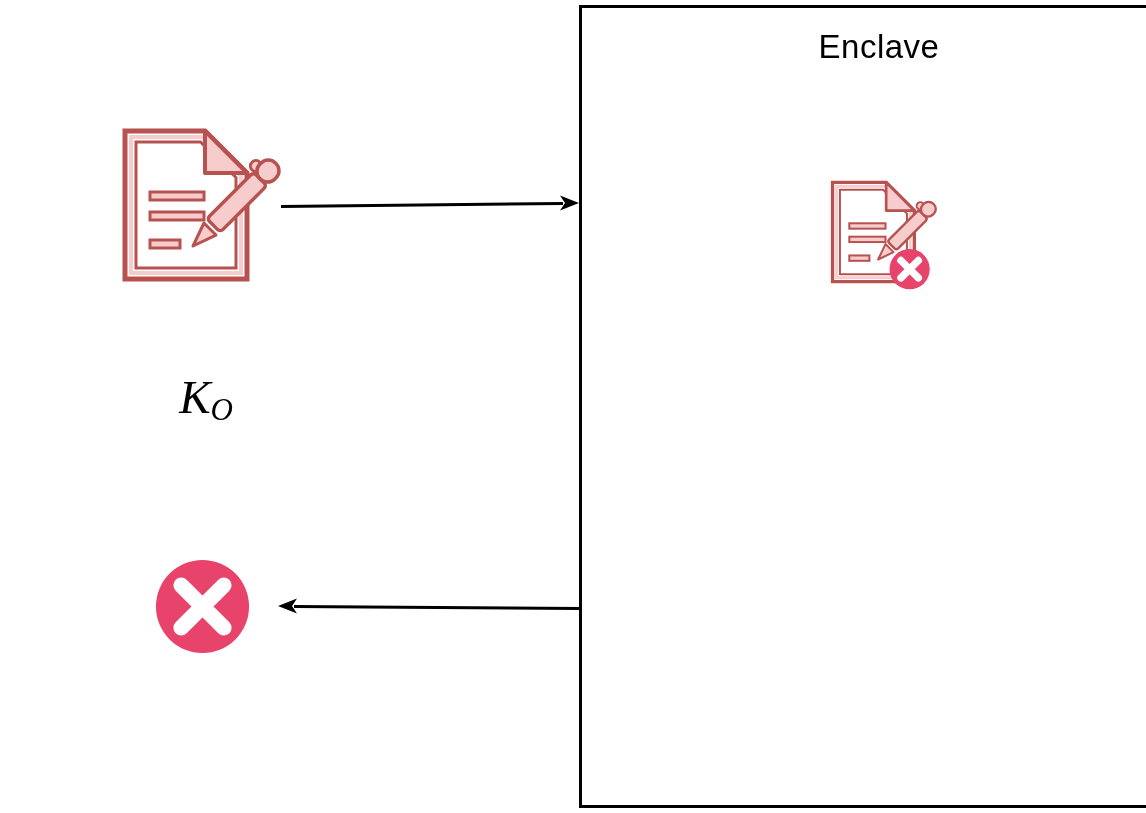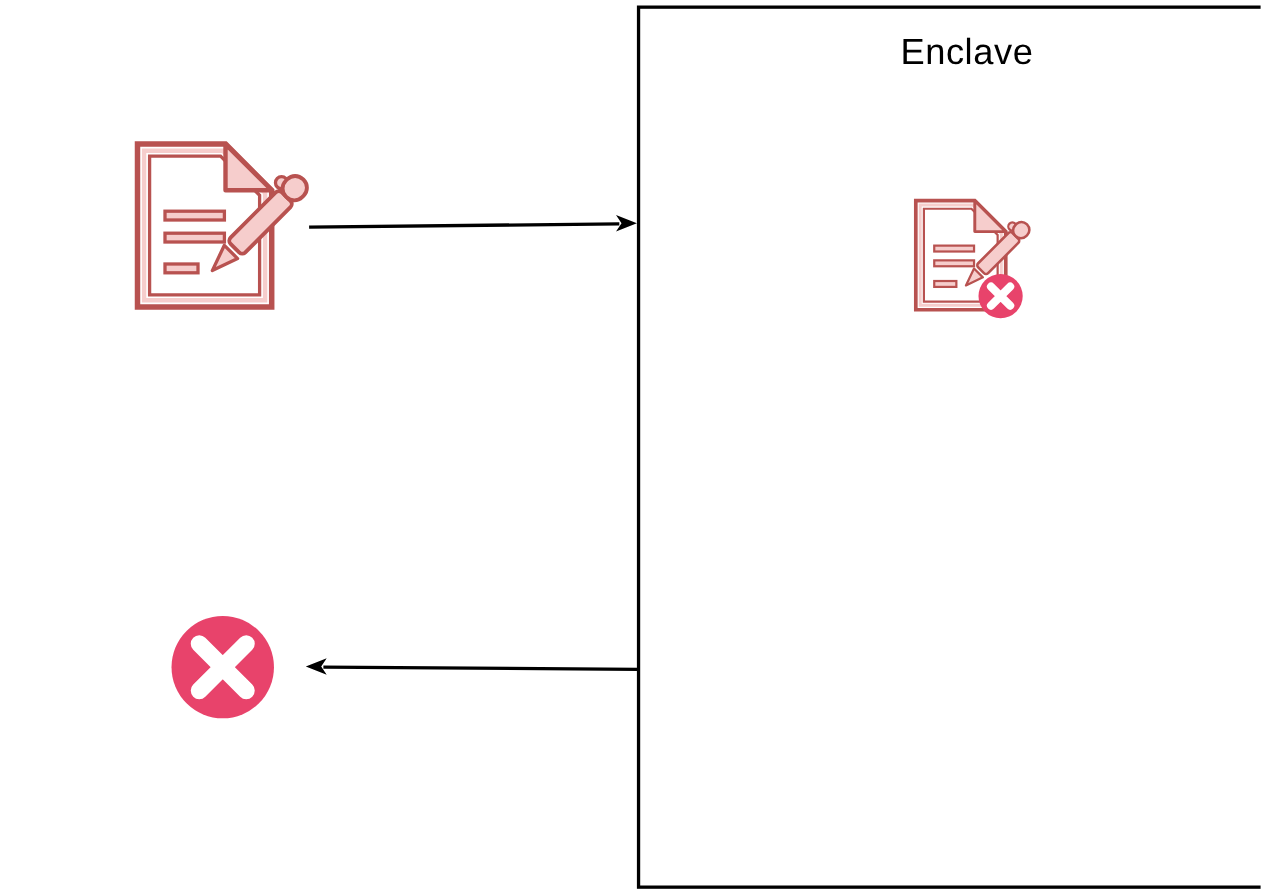--- a/index.html
+++ b/index.html
@@ -88,20 +88,21 @@
 
   <div class="enclave-box">
     <div class="enclave-label">Enclave</div>
   </div>
 
   <svg class="abs" style="left:84px; top:126px;" width="168" height="158" viewBox="0 0 168 158">
     <use href="#sigdoc" xlink:href="#sigdoc"></use>
   </svg>
 
 
+  <div class="keylabel"><span class="kbase">K</span><span class="ksub">O</span></div>
 
   <svg class="abs" style="left:243px; top:192px;" width="302" height="26" viewBox="0 0 302 26">
     <line x1="2" y1="14.5" x2="284" y2="11.5" stroke="#000000" stroke-width="3"></line>
     <polygon points="300,11 281,3.5 286,11 281,18.5" fill="#000000"></polygon>
   </svg>
 
   <svg class="abs" style="left:793px; top:170px;" width="113" height="124" viewBox="0 0 168 185">
     <use href="#sigdoc" xlink:href="#sigdoc" x="0" y="0"></use>
     <circle cx="120" cy="148" r="30" fill="#e8436b"></circle>
     <path d="M107,135 L133,161 M133,135 L107,161" stroke="#ffffff" stroke-width="11" stroke-linecap="round" fill="none"></path>

